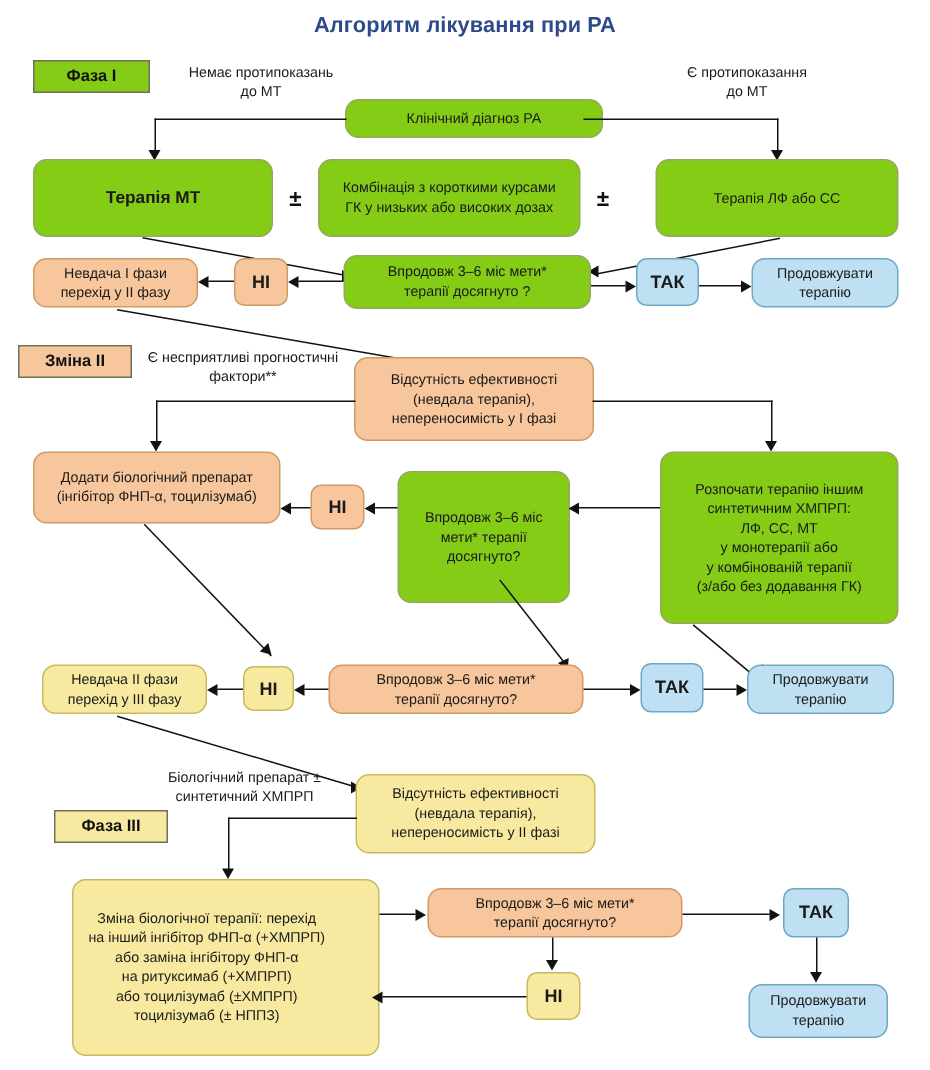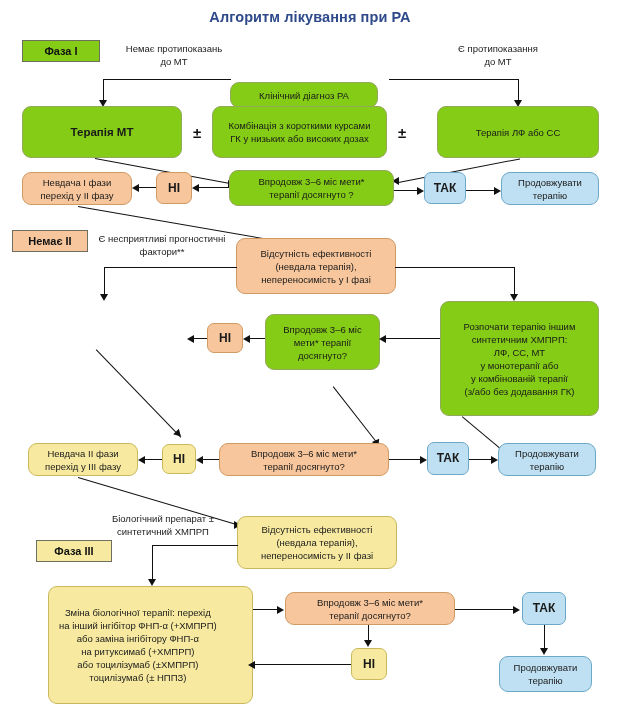--- a/index.html
+++ b/index.html
@@ -109,21 +109,21 @@
   <div class="title">Алгоритм лікування при РА</div>
 
   <div class="phase-chip green" style="left:22px; top:40px; width:78px; height:22px;">Фаза I</div>
 
   <div class="flabel" style="left:104px; top:42px; width:140px;">Немає протипоказань
 до МТ</div>
 
   <div class="flabel" style="left:418px; top:42px; width:160px;">Є протипоказання
 до МТ</div>
 
-  <div class="node green" style="left:230px; top:82px; width:148px; height:26px;">Клінічний діагноз РА</div>
+  <div class="node green" style="left:230px; top:66px; width:172px; height:26px;">Клінічний діагноз РА</div>
 
   <div class="ln lh" style="left:103px; top:79px; width:128px;"></div>
   <div class="ln lv" style="left:103px; top:79px; height:23px;"></div>
   <div class="arrow ar-d" style="left:99px; top:100px;"></div>
 
   <div class="ln lh" style="left:389px; top:79px; width:130px;"></div>
   <div class="ln lv" style="left:518px; top:79px; height:23px;"></div>
   <div class="arrow ar-d" style="left:514px; top:100px;"></div>
 
   <div class="node green bold" style="left:22px; top:106px; width:160px; height:52px; font-size:11.5px;">Терапія МТ</div>
@@ -164,42 +164,44 @@
 
   <div class="ln lh" style="left:394px; top:190px; width:23px;"></div>
   <div class="arrow ar-r" style="left:417px; top:186.5px;"></div>
 
   <div class="ln lh" style="left:466px; top:190px; width:28px;"></div>
   <div class="arrow ar-r" style="left:494px; top:186.5px;"></div>
 
   <div class="ln diag" style="left:78px; top:206px; width:216px; height:1.4px; transform: rotate(9.8deg);"></div>
   <div class="arrow ar-r" style="left:287px; top:239px;"></div>
 
-  <div class="phase-chip orange" style="left:12px; top:230px; width:76px; height:22px;">Немає II</div>
+  <div class="phase-chip orange" style="left:12px; top:230px; width:76px; height:22px;">Зміна II</div>
 
   <div class="flabel" style="left:82px; top:232px; width:160px;text-align:center;">Є несприятливі прогностичні
 фактори**</div>
 
 
   <div class="node orange" style="left:236px; top:238px; width:160px; height:56px;">Відсутність ефективності
 (невдала терапія),
 непереносимість у I фазі</div>
 
   <div class="ln lh" style="left:104px; top:267px; width:133px;"></div>
   <div class="ln lv" style="left:104px; top:267px; height:29px;"></div>
   <div class="arrow ar-d" style="left:100px; top:294px;"></div>
 
   <div class="ln lh" style="left:395px; top:267px; width:120px;"></div>
   <div class="ln lv" style="left:514px; top:267px; height:29px;"></div>
   <div class="arrow ar-d" style="left:510px; top:294px;"></div>
 
+  <div class="node orange" style="left:22px; top:301px; width:165px; height:48px;">Додати біологічний препарат
+(інгібітор ФНП-α, тоцилізумаб)</div>
 
   <div class="node orange small-node" style="left:207px; top:323px; width:36px; height:30px;">НІ</div>
 
-  <div class="node green" style="left:265px; top:314px; width:115px; height:56px;">Впродовж  3–6 міс
+  <div class="node green" style="left:265px; top:314px; width:115px; height:88px;">Впродовж  3–6 міс
 мети* терапії
 досягнуто?</div>
 
   <div class="node green" style="left:440px; top:301px; width:159px; height:115px;">Розпочати  терапію іншим
 синтетичним ХМПРП:
 ЛФ, СС, МТ
 у монотерапії або
 у комбінованій терапії
 (з/або без додавання ГК)</div>
 

